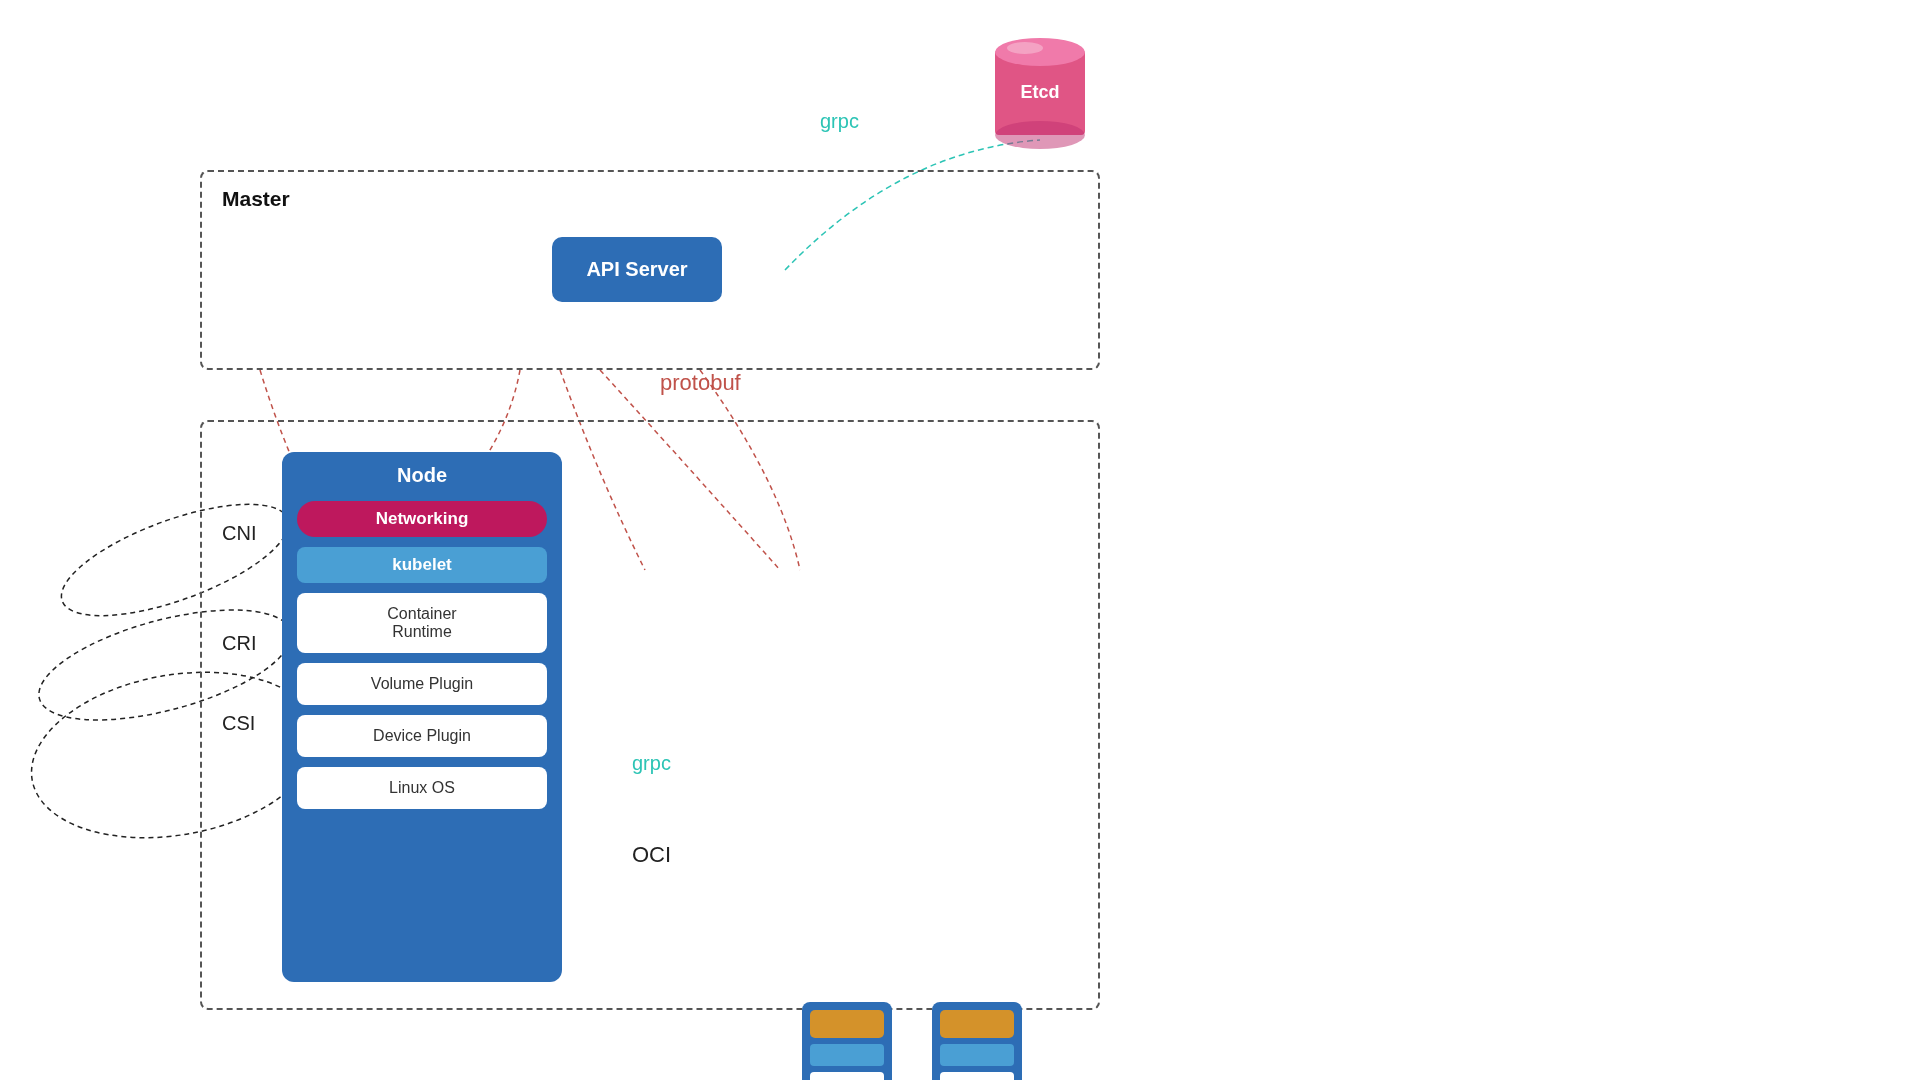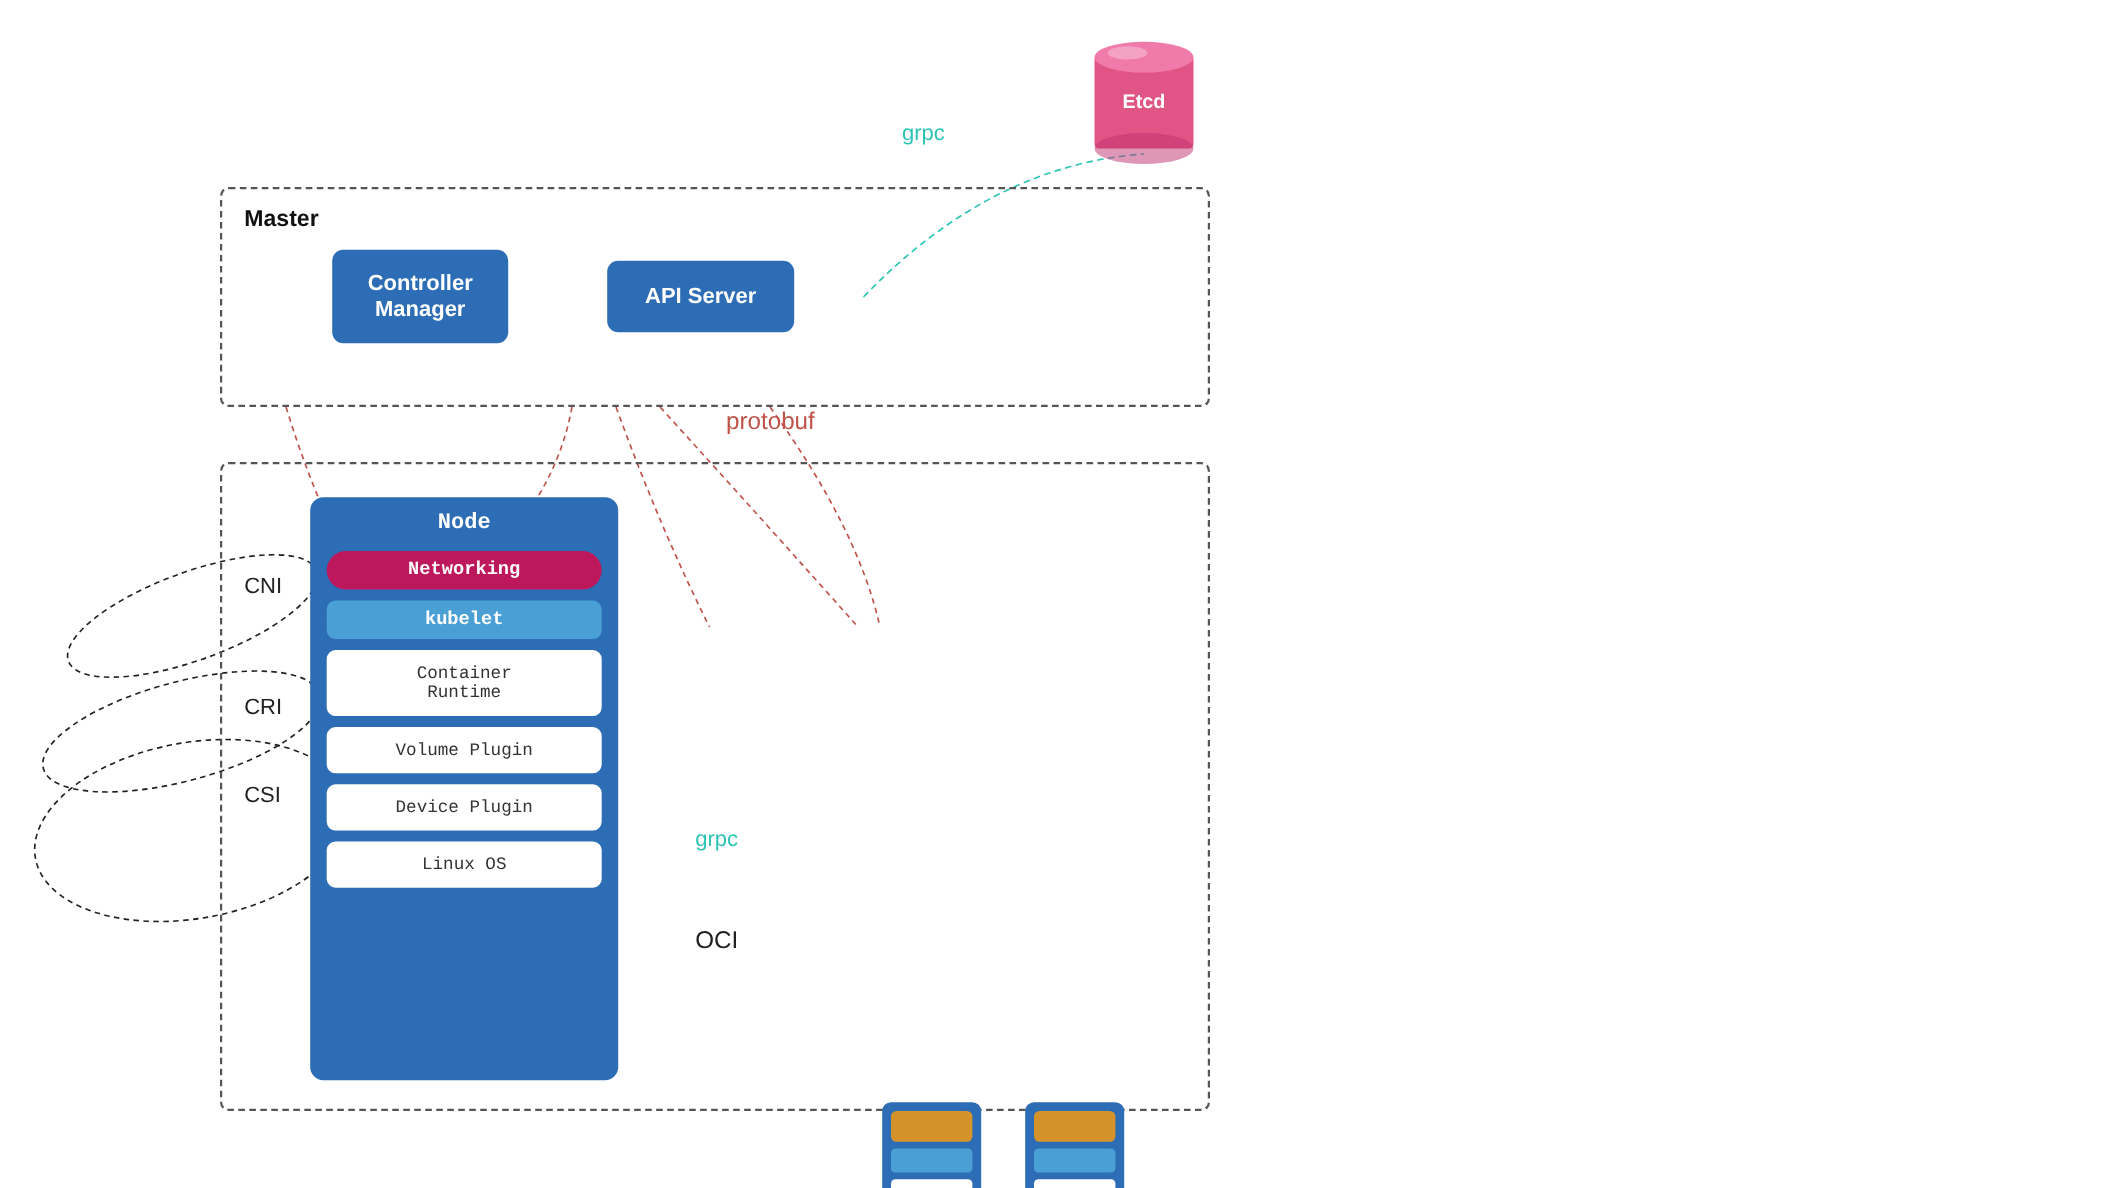--- a/index.html
+++ b/index.html
@@ -104,21 +104,20 @@
       left: 80px;
       width: 280px;
       height: 530px;
       background: #2d6db5;
       border-radius: 12px;
       display: flex;
       flex-direction: column;
       align-items: center;
       padding: 12px 15px 1px;
       gap: 10px;
-      font-family: Liberation Mono, monospace;
     }
     .node-title {
       color: white;
       font-size: 20px;
       font-weight: 700;
       margin-bottom: 4px;
     }
     .networking-box {
       width: 100%;
       background: #be185d;
@@ -273,23 +272,20 @@
       <ellipse cx="35" cy="18" rx="18" ry="6" fill="white" opacity="0.3"></ellipse>
       <text x="50" y="68" text-anchor="middle" fill="white" font-size="18" font-weight="600" font-family="sans-serif">Etcd</text>
     </svg>
   </div>
 
   <div class="grpc-etcd-label">grpc</div>
 
   <div class="master-box">
     <div class="master-label">Master</div>
 
-    <div class="component-box controller-manager">
-      <span>Controller<br>Manager</span>
-    </div>
 
     <div class="component-box api-server">
       <span>API Server</span>
     </div>
 
   </div>
 
   <div class="node-box">
 
     <div class="side-label cni-label">CNI</div>

